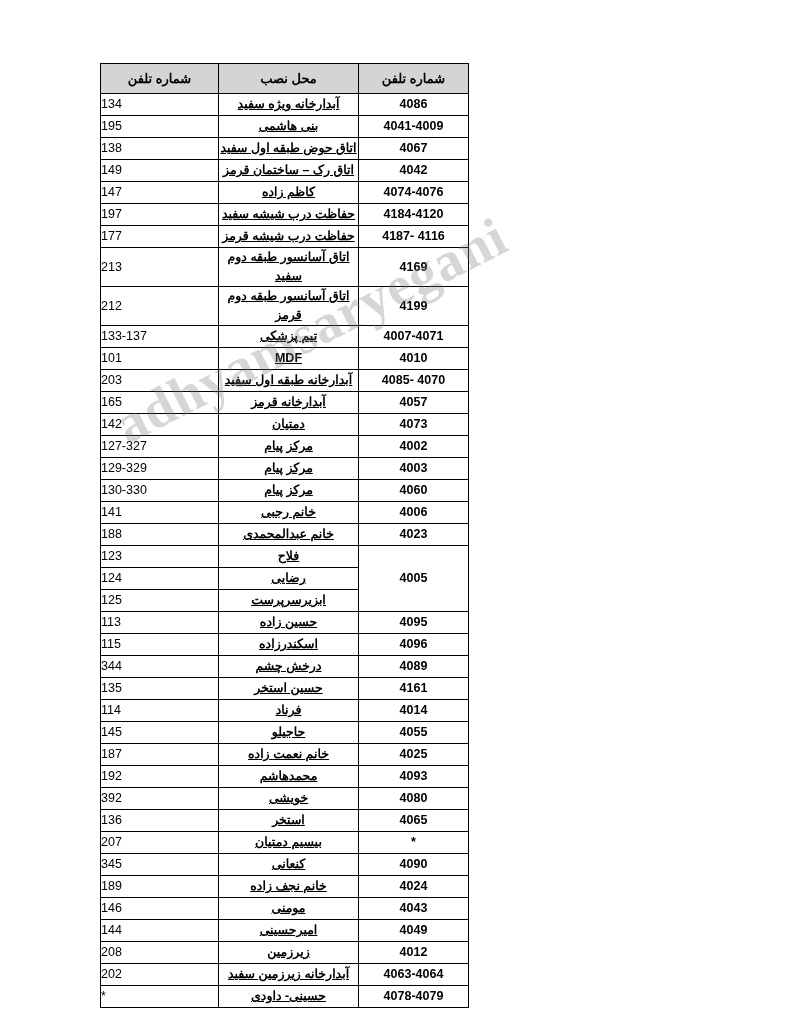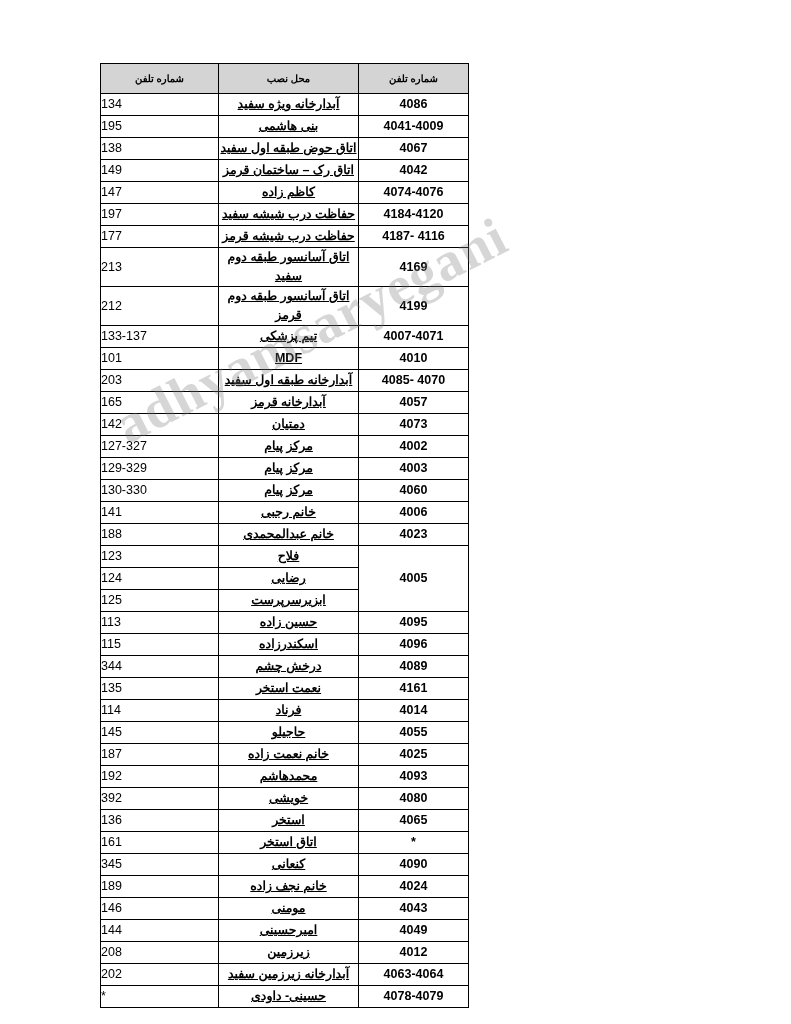--- a/index.html
+++ b/index.html
@@ -51,21 +51,21 @@
     line-height: 19px;
     font-size: 12.5px;
     vertical-align: middle;
     background: transparent;
   }
 
   table.phone-table thead th {
     background: #d4d4d4;
     font-weight: bold;
     text-align: center;
-    font-size: 10px;
+    font-size: 13px;
     height: 29px;
   }
 
   
   td.col-place {
     text-align: center;
     font-weight: bold;
     padding-left: 5px;
     direction: ltr;
     font-size: 13.5px;
@@ -245,21 +245,21 @@
             <td class="col-loc">اسکندرزاده</td>
             <td class="col-num">115</td>
           </tr>
           <tr>
             <td class="col-place">4089</td>
             <td class="col-loc">درخش چشم</td>
             <td class="col-num">344</td>
           </tr>
           <tr>
             <td class="col-place">4161</td>
-            <td class="col-loc">نعمت استخر</td>
+            <td class="col-loc">حسین استخر</td>
             <td class="col-num">135</td>
           </tr>
           <tr>
             <td class="col-place">4014</td>
             <td class="col-loc">فرناد</td>
             <td class="col-num">114</td>
           </tr>
           <tr>
             <td class="col-place">4055</td>
             <td class="col-loc">حاجیلو</td>
@@ -280,22 +280,22 @@
             <td class="col-loc">خویشی</td>
             <td class="col-num">392</td>
           </tr>
           <tr>
             <td class="col-place">4065</td>
             <td class="col-loc">استخر</td>
             <td class="col-num">136</td>
           </tr>
           <tr>
             <td class="col-place">*</td>
-            <td class="col-loc">اتاق استخر</td>
-            <td class="col-num">161</td>
+            <td class="col-loc">بیسیم دمتیان</td>
+            <td class="col-num">207</td>
           </tr>
           <tr>
             <td class="col-place">4090</td>
             <td class="col-loc">کنعانی</td>
             <td class="col-num">345</td>
           </tr>
           <tr>
             <td class="col-place">4024</td>
             <td class="col-loc">خانم نجف زاده</td>
             <td class="col-num">189</td>

